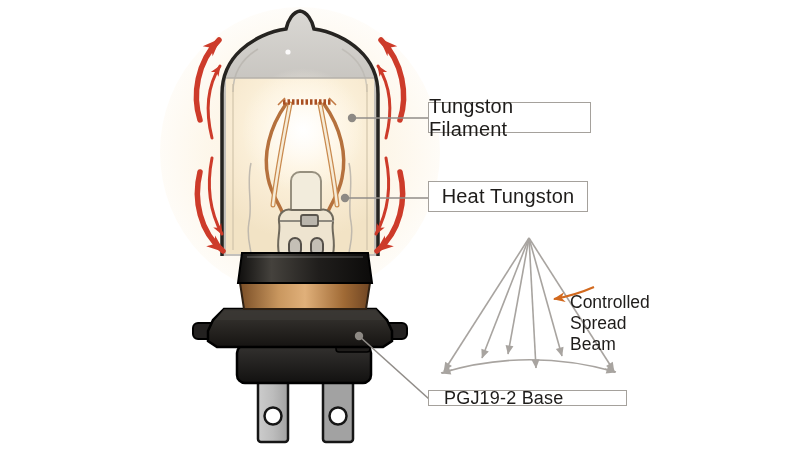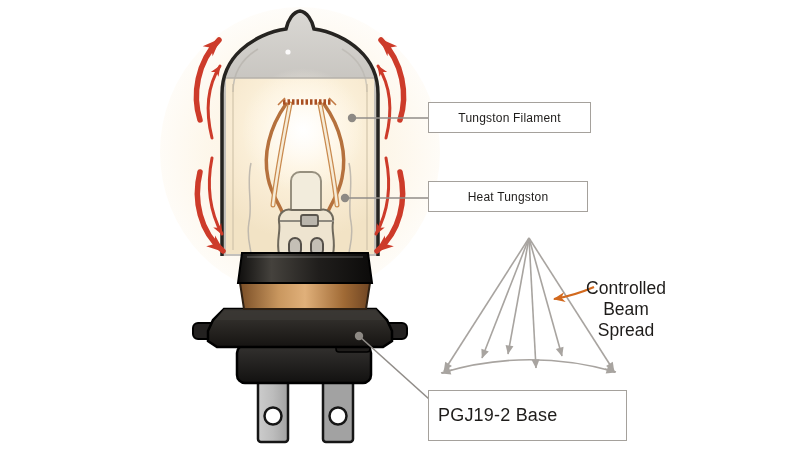--- a/index.html
+++ b/index.html
@@ -1,26 +1,26 @@
 <!DOCTYPE html>
 <html><head>
 <meta charset="utf-8">
 <style>
   html,body{margin:0;padding:0;background:#fff;}
   .stage{position:relative;width:800px;height:450px;background:#ffffff;overflow:hidden;
          font-family:"Liberation Sans", sans-serif;}
   .stage svg{position:absolute;left:0;top:0;}
   .label-box{position:absolute;box-sizing:border-box;display:flex;align-items:center;
              justify-content:center;background:#ffffff;border:1.6px solid #a5a19c;
-             color:#1e1c1a;font-size:12px;letter-spacing:.2px;}
+             color:#1e1c1a;font-size:20px;letter-spacing:.2px;}
   #lbl-filament{left:428px;top:102px;width:163px;height:31px;}
   #lbl-heat{left:428px;top:181px;width:160px;height:31px;}
-  #lbl-base{left:428px;top:390px;width:199px;height:51px;justify-content:flex-start;
-            padding-left:9px;font-size:18px;}
-  .beam-text{position:absolute;left:570px;top:278px;width:112px;text-align:center;
+  #lbl-base{left:428px;top:390px;width:199px;height:16px;justify-content:flex-start;
+            padding-left:15px;font-size:18px;}
+  .beam-text{position:absolute;left:570px;top:292px;width:112px;
              color:#1e1c1a;font-size:17.5px;line-height:21px;}
   .beam-text span{display:block;}
 </style>
 </head>
 <body>
 
 <div class="stage">
 
 <svg width="800" height="450" viewBox="0 0 800 450">
   <defs>
@@ -179,17 +179,17 @@
 </svg>
 
 <div class="label-box" id="lbl-filament">Tungston Filament</div>
 
 <div class="label-box" id="lbl-heat">Heat Tungston</div>
 
 <div class="label-box" id="lbl-base">PGJ19-2 Base</div>
 
 <div class="beam-text">
   <span>Controlled</span>
+  <span>Spread</span>
   <span>Beam</span>
-  <span>Spread</span>
 </div>
 
 </div>
 
 </body></html>

